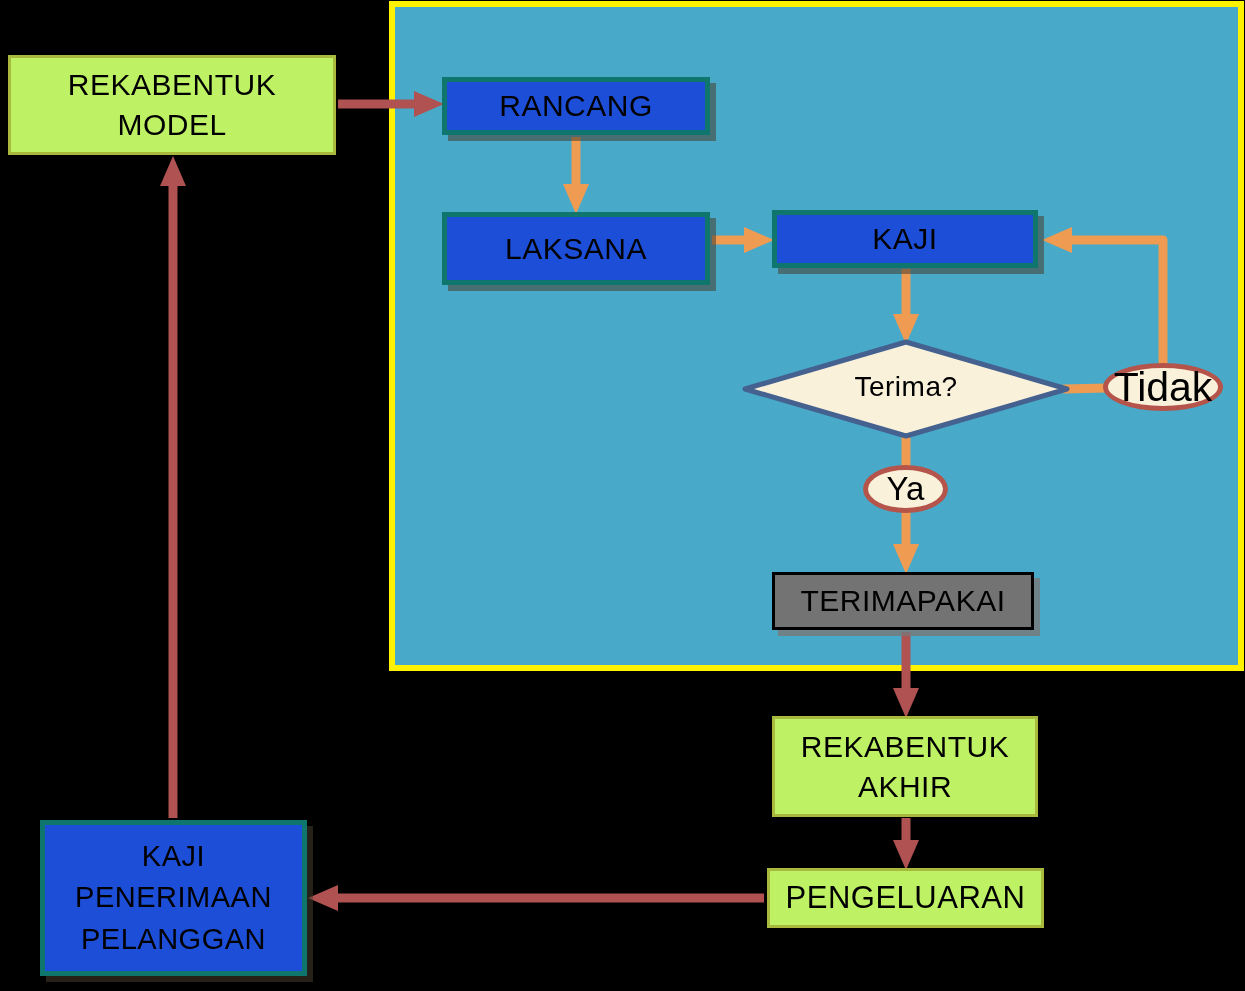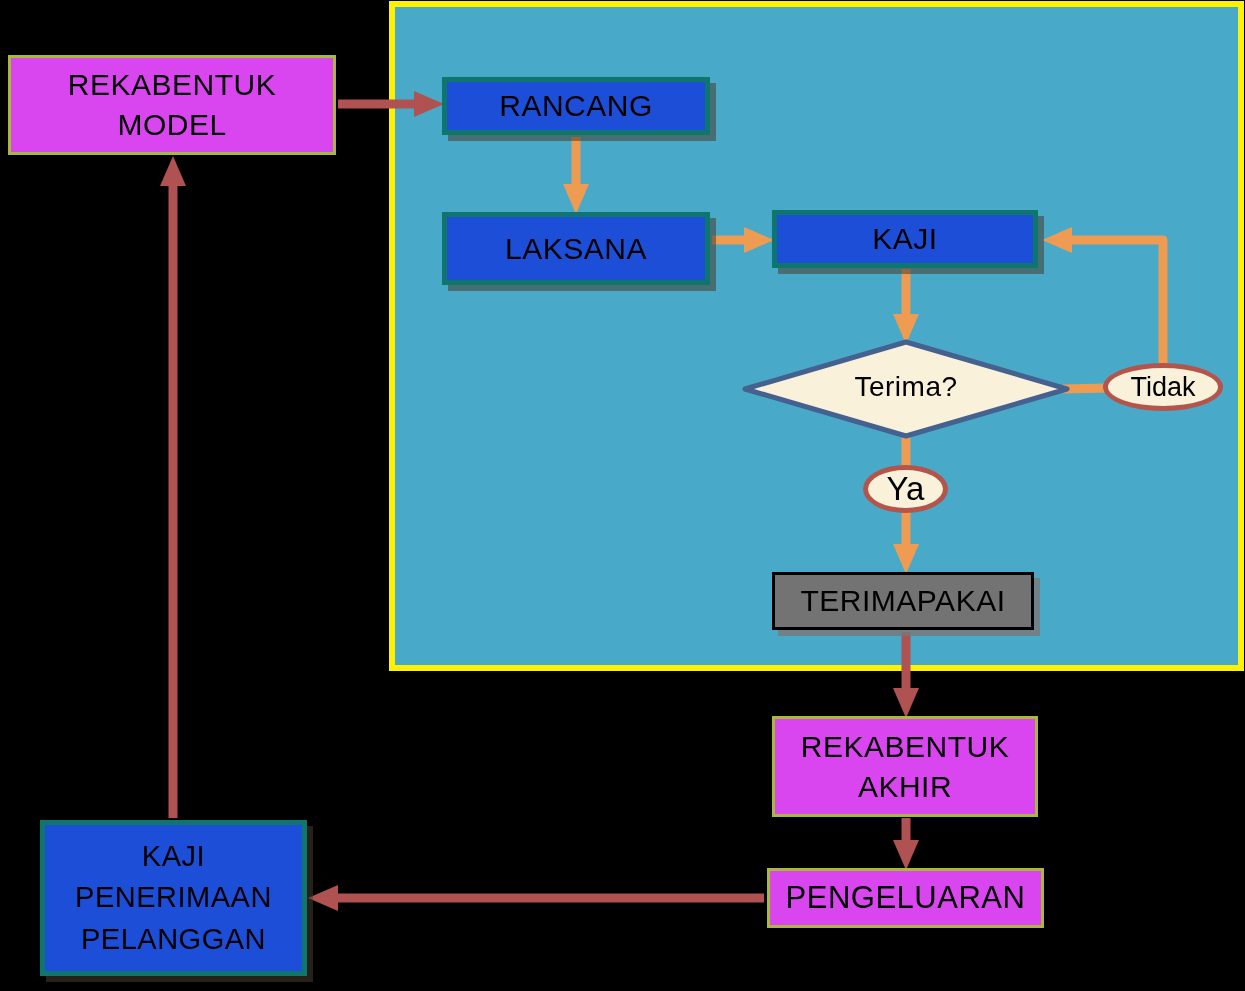--- a/index.html
+++ b/index.html
@@ -9,26 +9,26 @@
   }
   #loop-panel{
     position:absolute;left:389px;top:1px;width:855px;height:670px;
     box-sizing:border-box;background:#48AAC8;border:6px solid #FFF200;
   }
   #arrows{position:absolute;left:0;top:0;width:1245px;height:991px;pointer-events:none;}
   .node{
     position:absolute;box-sizing:border-box;display:flex;align-items:center;justify-content:center;
     text-align:center;white-space:pre-line;line-height:1.32;font-size:30px;letter-spacing:.5px;
   }
-  .terminal{background:#d946ef;border:3px solid #A9B93E;}
+  .terminal{background:#bef264;border:3px solid #A9B93E;}
   .process{background:#1d4ed8;border:5px solid #0f766e;box-shadow:6px 6px 0 rgba(70,60,45,.55);}
   .adopt{background:#737373;border:3px solid #000;box-shadow:6px 6px 0 rgba(120,120,120,.8);}
   .oval{
     position:absolute;box-sizing:border-box;display:flex;align-items:center;justify-content:center;
-    background:#FAF1DA;border:5px solid #B5544A;border-radius:50%;font-size:27px;
+    background:#FAF1DA;border:5px solid #B5544A;border-radius:50%;font-size:41px;
   }
   #node-model{left:8px;top:55px;width:328px;height:100px;}
   #node-rancang{left:442px;top:77px;width:268px;height:58px;}
   #node-laksana{left:442px;top:212px;width:268px;height:73px;}
   #node-kaji{left:772px;top:210px;width:266px;height:58px;}
   #node-terimapakai{left:772px;top:572px;width:262px;height:58px;}
   #node-akhir{left:772px;top:716px;width:266px;height:101px;}
   #node-pengeluaran{left:767px;top:868px;width:277px;height:60px;font-size:31px;}
   #node-kaji-pen{left:40px;top:820px;width:267px;height:156px;font-size:29px;line-height:1.42;}
   #oval-tidak{left:1103px;top:363px;width:120px;height:48px;}

